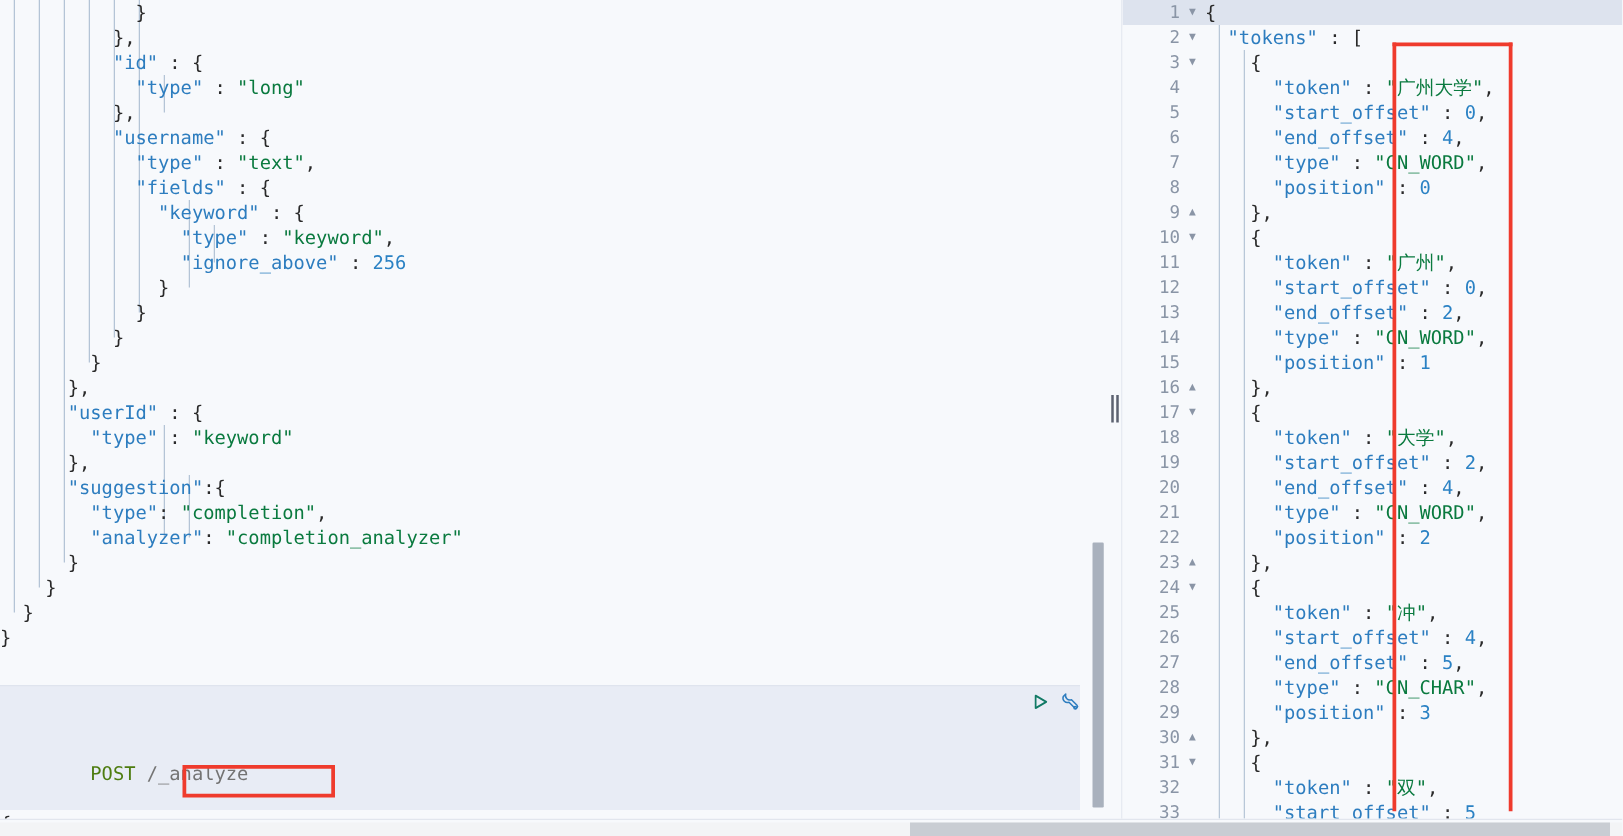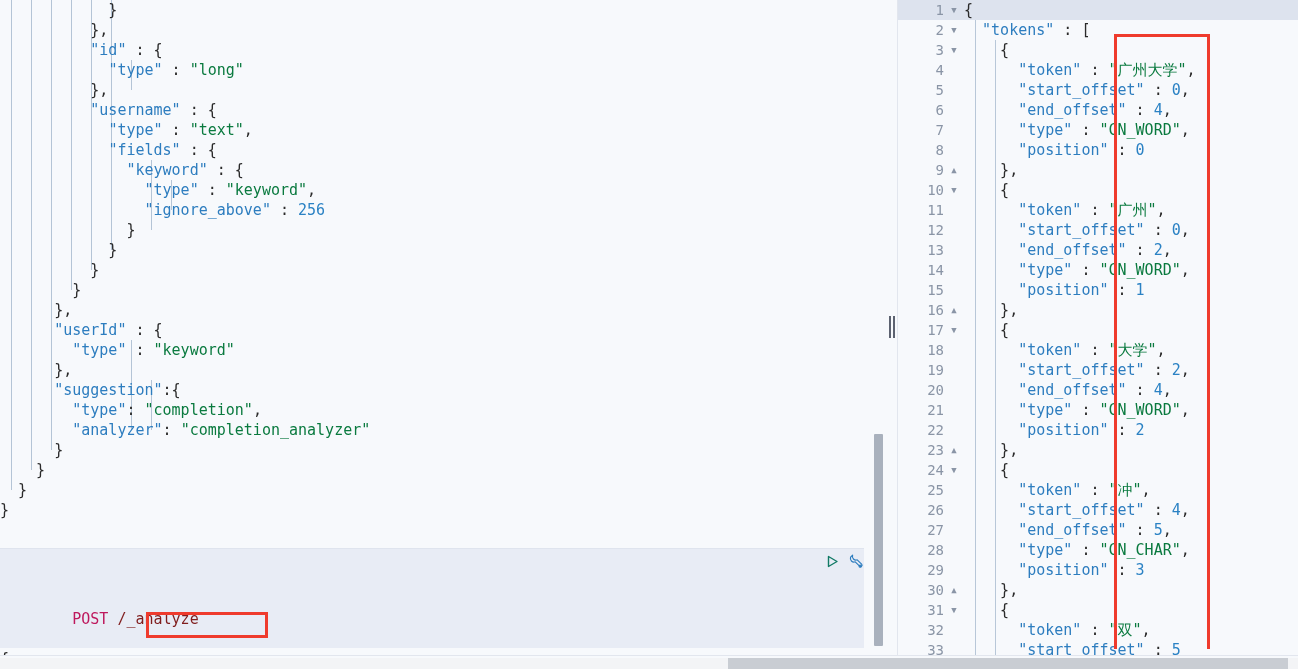--- a/index.html
+++ b/index.html
@@ -21,22 +21,22 @@
   .code {
     font-family: "DejaVu Sans Mono", "Liberation Mono", monospace;
     font-size: 15px;
     line-height: 20px;
     white-space: pre;
   }
   .tk-punct  { color: #2a2a2a; }
   .tk-key    { color: #2d7dbf; }
   .tk-string { color: #0a7a3f; }
   .tk-num    { color: #2b82c4; }
-  .tk-method { color: #be185d; }
-  .tk-url    { color: #7f1d1d; }
+  .tk-method { color: #4d7c0f; }
+  .tk-url    { color: #737373; }
 
   
   #left-pane {
     position: absolute;
     left: 0; top: 0;
     width: 872px; height: 655px;
     background: #f7f9fc;
     overflow: hidden;
   }
   #left-code {

